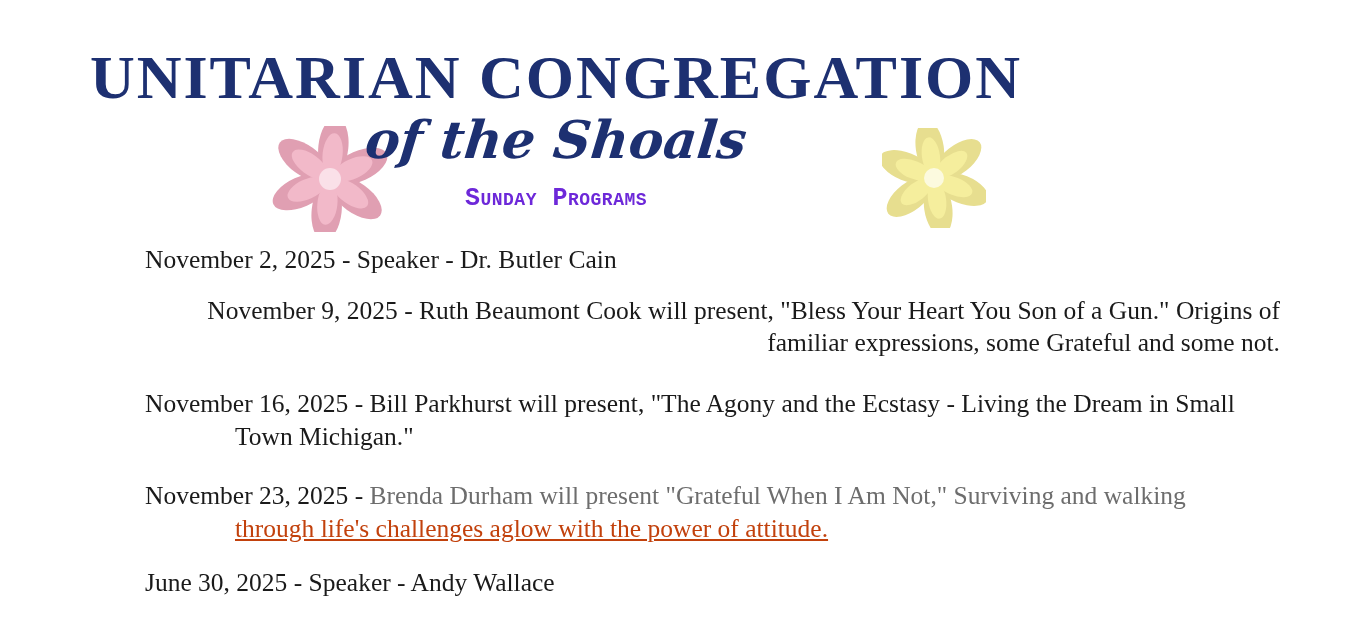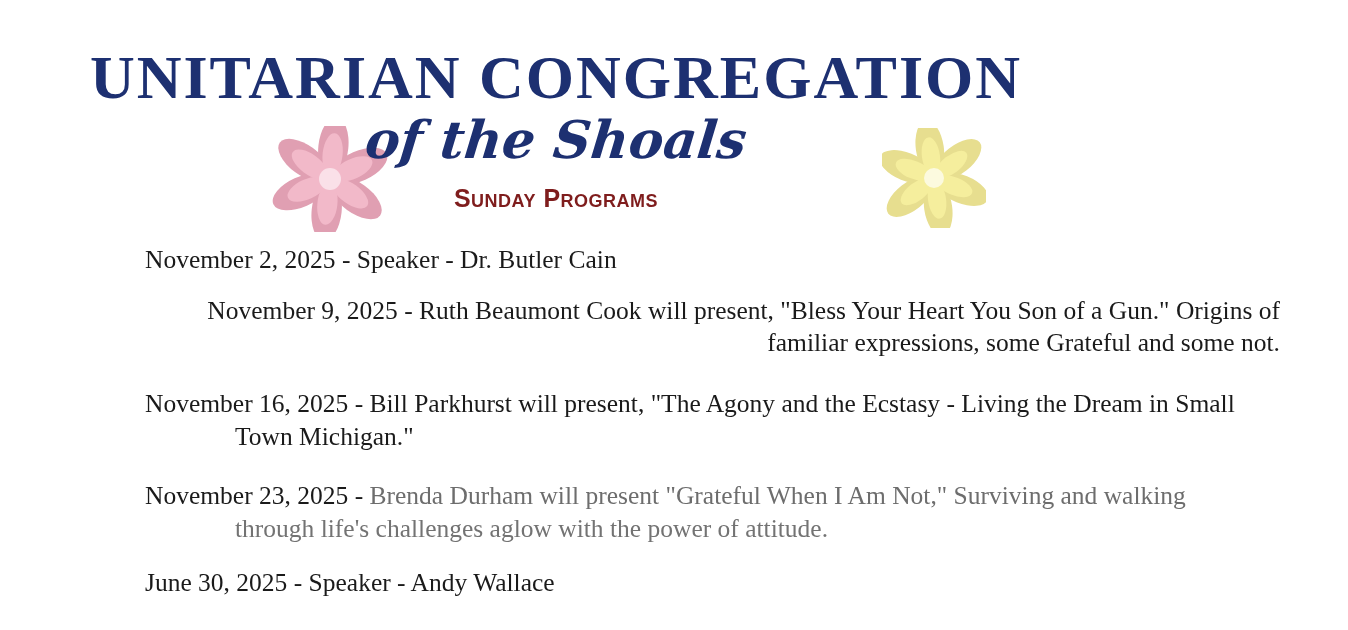--- a/index.html
+++ b/index.html
@@ -61,26 +61,26 @@
     white-space: nowrap;
     transform: skewX(-6deg);
   }
 
   .section-label {
     position: absolute;
     top: 186px;
     left: 0;
     width: 100%;
     text-align: center;
-    font-family: Liberation Sans, sans-serif;
+    font-family: Liberation Mono, monospace;
     font-weight: bold;
     font-size: 25px;
     line-height: 1;
     letter-spacing: 0.5px;
-    color: #7f1d1d;
+    color: #6d28d9;
     font-variant: small-caps;
     white-space: nowrap;
   }
 
   
   .flower {
     position: absolute;
   }
   .flower-pink {
     left: 272px;
@@ -109,21 +109,22 @@
     margin-left: -90px;
   }
   .program-entry .cont {
     display: block;
     padding-left: 90px;
   }
   .program-entry.dim .body {
     color: #6d6d6d;
   }
   .program-entry.dim .cont {
-    color: #737373;
+    color: #c2410c;
+    text-decoration: underline;
   }
 
   .gap-1 { margin-top: 18px; text-align: right; }
   .gap-2 { margin-top: 28px; }
   .gap-3 { margin-top: 27px; }
   .gap-4 { margin-top: 22px; }
 </style>
 </head>
 <body>
 

